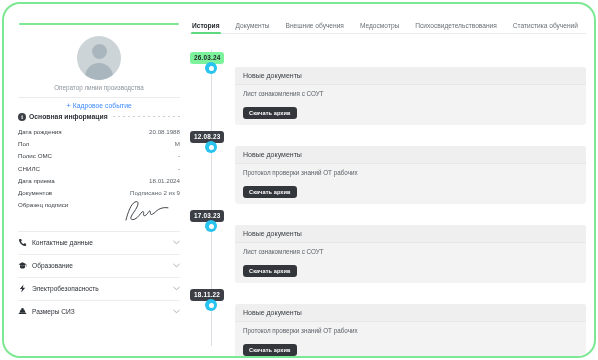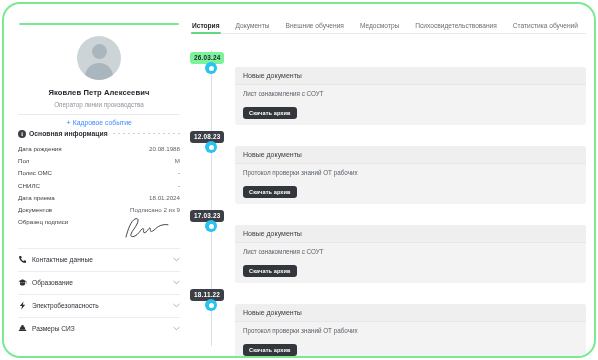--- a/index.html
+++ b/index.html
@@ -279,21 +279,20 @@
 
   <div id="left-panel">
 
     <div id="left-accent-line"></div>
 
     <div id="avatar">
       <div class="av-head"></div>
       <div class="av-body"></div>
     </div>
 
-    <div id="person-name">Яковлев Петр Алексеевич</div>
     <div id="person-role">Оператор линии производства</div>
 
     <div id="panel-divider"></div>
 
     <div id="hr-event-link">
       <span class="plus">+</span>
       <span>Кадровое событие</span>
     </div>
 
     <div class="section-head">

